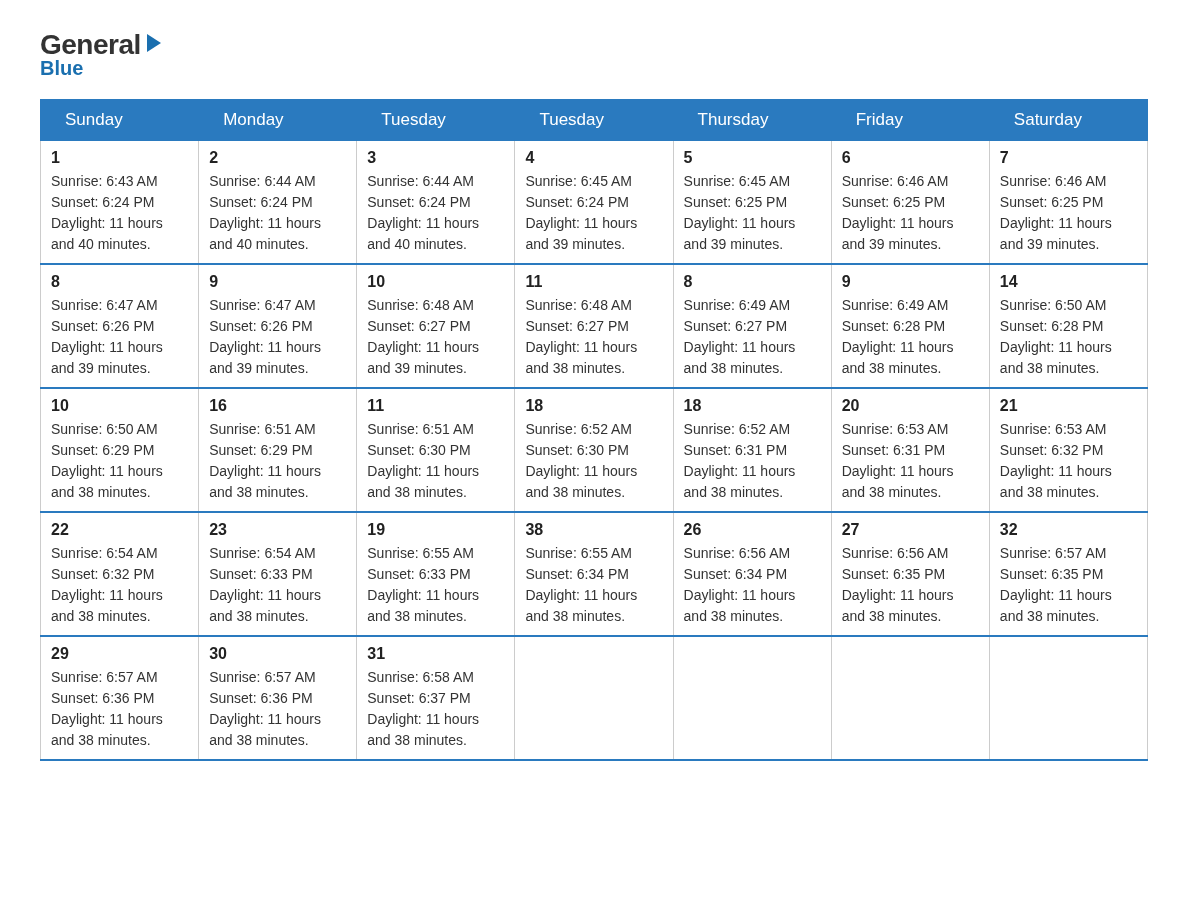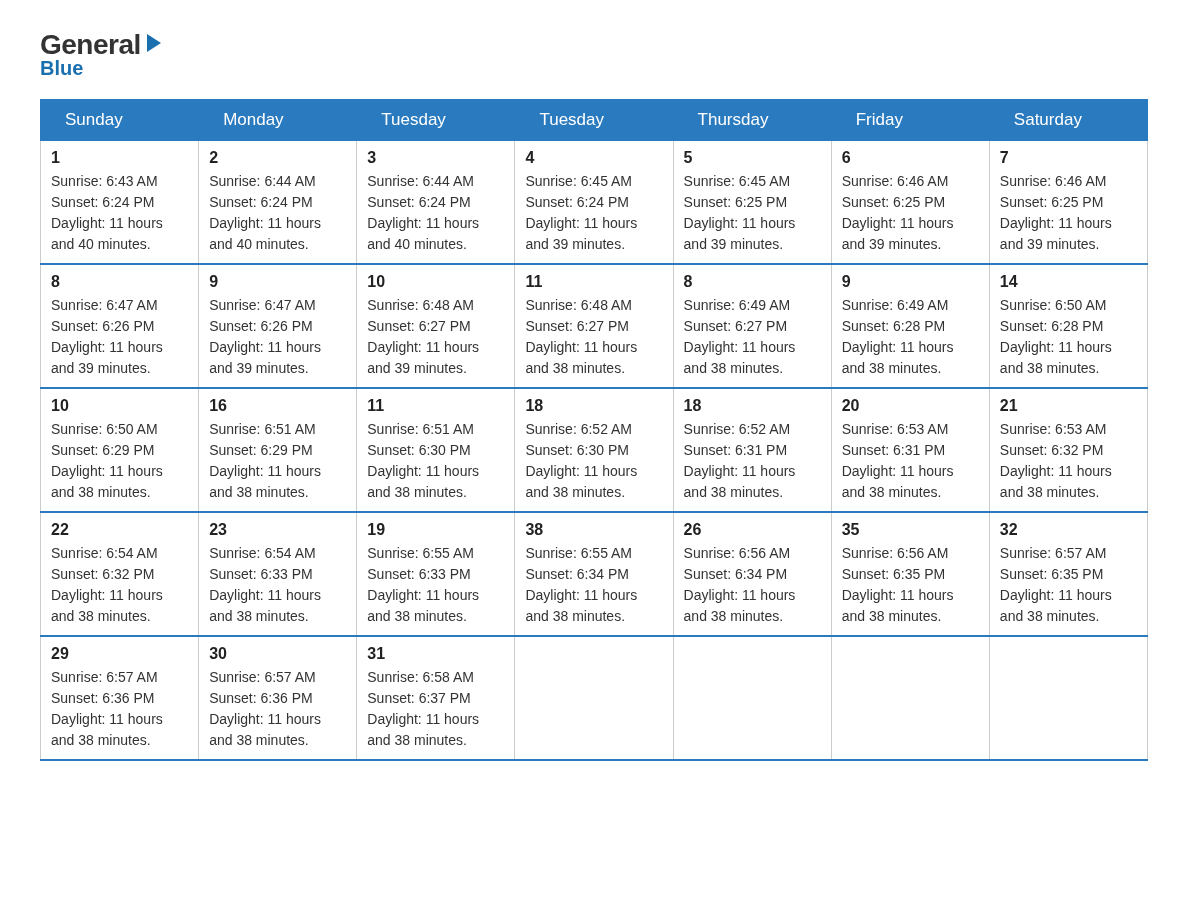--- a/index.html
+++ b/index.html
@@ -331,21 +331,21 @@
         </td>
         <td>
           <span class="day-number">26</span>
           <div class="day-info">
             Sunrise: 6:56 AM<br>
             Sunset: 6:34 PM<br>
             Daylight: 11 hours and 38 minutes.
           </div>
         </td>
         <td>
-          <span class="day-number">35</span>
+          <span class="day-number">27</span>
           <div class="day-info">
             Sunrise: 6:56 AM<br>
             Sunset: 6:35 PM<br>
             Daylight: 11 hours and 38 minutes.
           </div>
         </td>
         <td>
           <span class="day-number">32</span>
           <div class="day-info">
             Sunrise: 6:57 AM<br>

